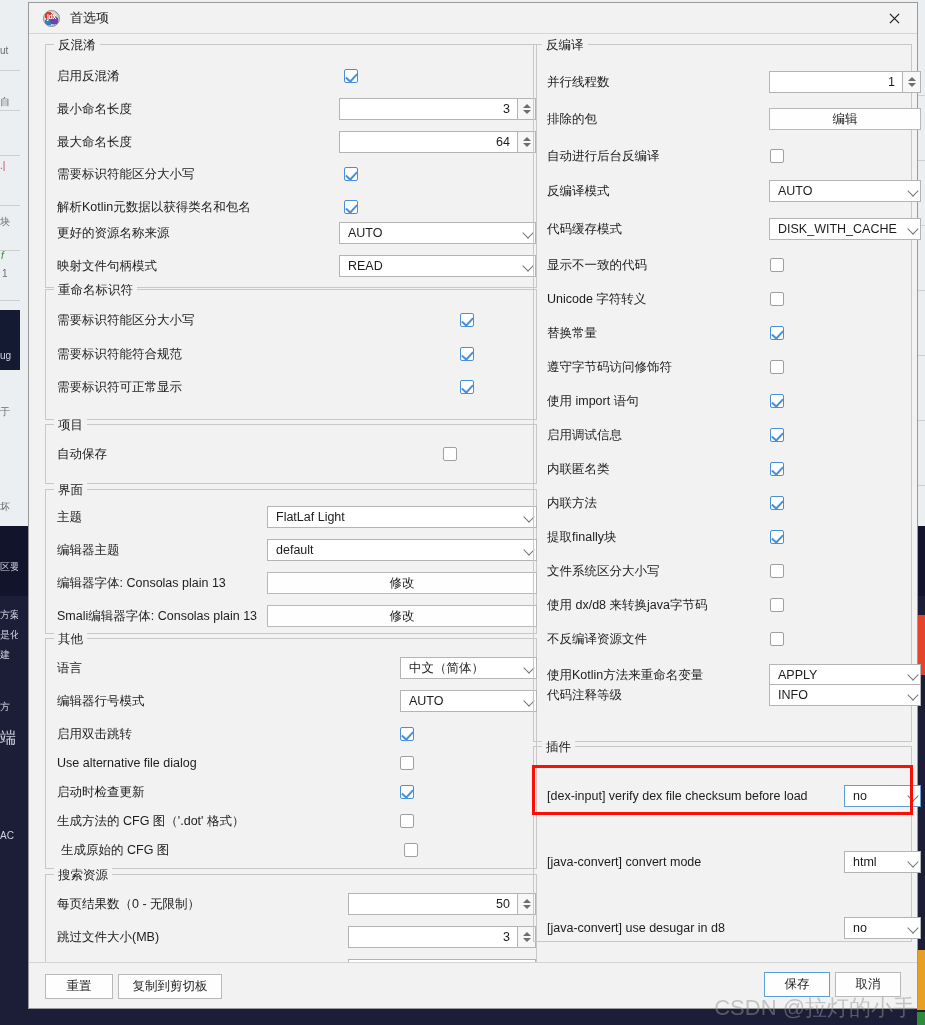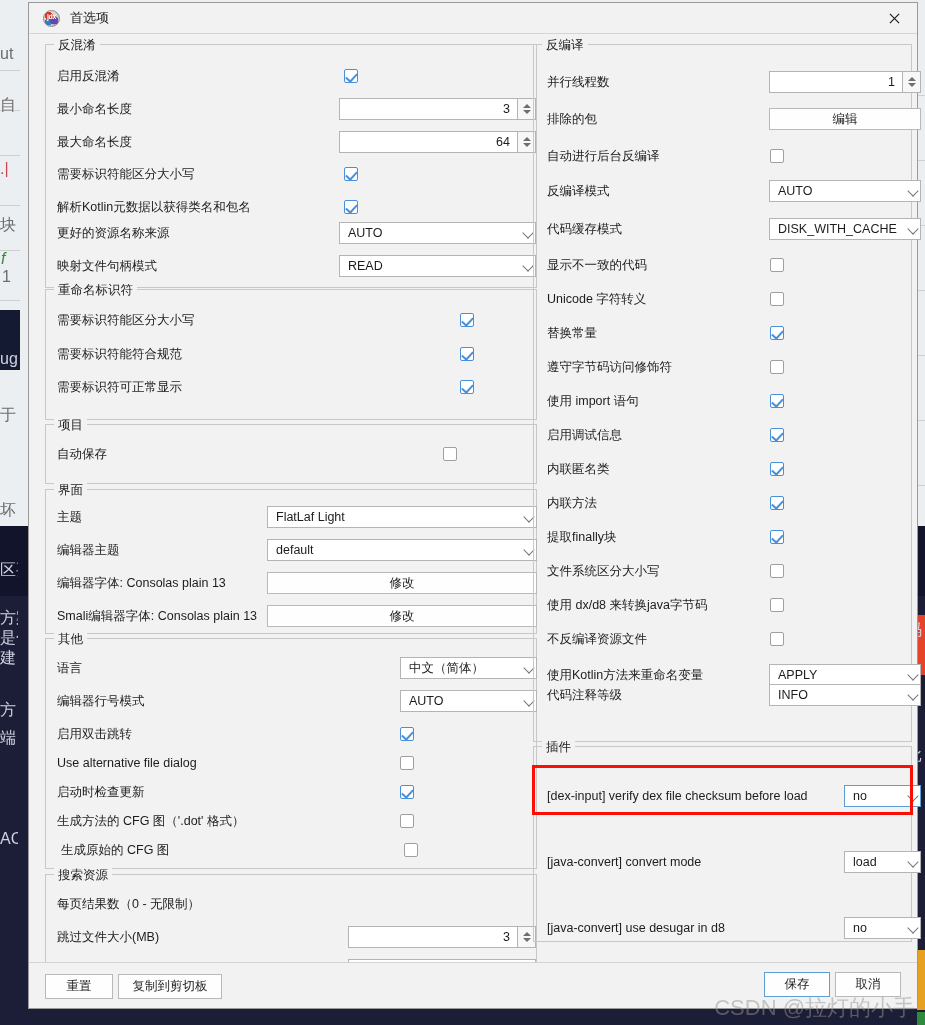--- a/index.html
+++ b/index.html
@@ -15,21 +15,21 @@
     background: #1e2130;
     position: relative;
   }
 
   
   #bg-ide { position: absolute; inset: 0; }
   #bg-ide .bg-light { position: absolute; background: #f2f2f2; }
   #bg-ide .bg-dark  { position: absolute; background: #14162a; }
   #bg-ide .bg-line  { position: absolute; background: #cfcfcf; height: 1px; }
   #bg-ide .bg-glyph {
-    position: absolute; font-size: 16px; color: #6c6c6c;
+    position: absolute; font-size: 10px; color: #6c6c6c;
     font-family: "Liberation Sans", sans-serif; white-space: nowrap; overflow: hidden;
   }
   #bg-ide .bg-accent { position: absolute; }
 
   
   #dialog {
     position: absolute;
     left: 18px; top: 2px;
     width: 890px; height: 1007px;
     background: #f2f2f2;
@@ -454,20 +454,27 @@
       <div class="row" style="left:20px; top:802px; width:492px;padding-left:14px;">
         <span class="lbl" style="left:12px;">生成原始的 CFG 图</span>
         <span class="cb" style="left:355px;"></span>
       </div>
 
       <div class="group" style="left:16px; top:840px; width:492px; height:115px;">
         <div class="group-title">搜索资源</div>
       </div>
       <div class="row" style="left:16px; top:856px; width:492px;">
         <span class="lbl" style="left:12px;">每页结果数（0 - 无限制）</span>
+        <span class="spinner" style="left:303px; width:188px;">
+          <span class="sp-field">50</span>
+          <span class="sp-btns">
+              <i class="up"></i>
+              <i class="down"></i>
+            </span>
+        </span>
       </div>
       <div class="row" style="left:16px; top:889px; width:492px;">
         <span class="lbl" style="left:12px;">跳过文件大小(MB)</span>
         <span class="spinner" style="left:303px; width:188px;">
           <span class="sp-field">3</span>
           <span class="sp-btns">
               <i class="up"></i>
               <i class="down"></i>
             </span>
         </span>
@@ -588,21 +595,21 @@
         <span class="combo focused" style="left:311px; width:77px;">
           <span class="cv">no</span>
           <span class="chev"></span>
         </span>
       </div>
       <div id="plugin-highlight" style="left:-1px; top:731px; width:381px; height:50px;"></div>
 
       <div class="row" style="left:0; top:814px; width:379px;">
         <span class="lbl" style="left:14px;">[java-convert]  convert mode</span>
         <span class="combo" style="left:311px; width:77px;">
-          <span class="cv">load</span>
+          <span class="cv">html</span>
           <span class="chev"></span>
         </span>
       </div>
       <div class="row" style="left:0; top:880px; width:379px;">
         <span class="lbl" style="left:14px;">[java-convert]  use desugar in d8</span>
         <span class="combo" style="left:311px; width:77px;">
           <span class="cv">no</span>
           <span class="chev"></span>
         </span>
       </div>

